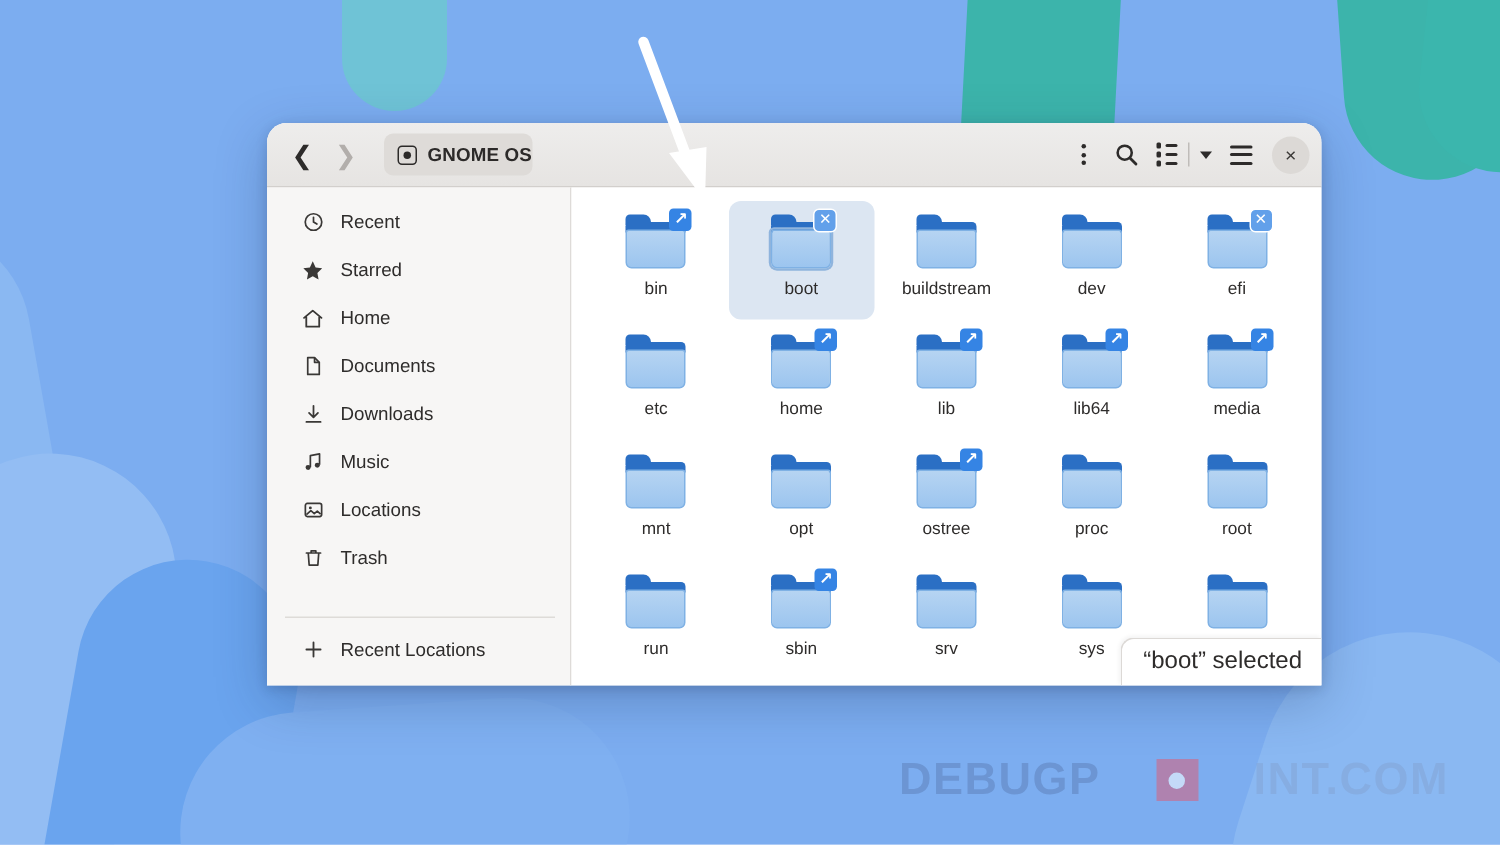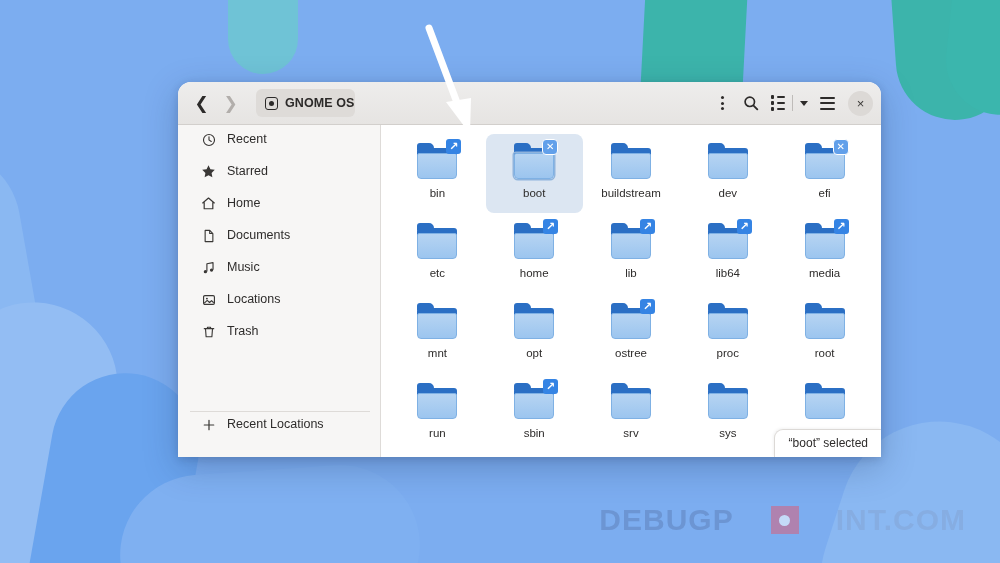--- a/index.html
+++ b/index.html
@@ -177,21 +177,21 @@
 
   
   .sidebar {
     width: 203px; flex: 0 0 203px;
     background: #f7f6f5;
     border-right: 1px solid #dedbd8;
     padding: 7px 0 0 0;
     display: flex; flex-direction: column;
   }
   .side-item {
-    display: flex; gap: 11px;
+    display: flex; align-items: center; gap: 11px;
     height: 32px;
     padding: 0 12px 0 17px;
     font-size: 12.5px;
     color: #2e2c2b;
     border-radius: 6px;
     margin: 0 6px;
   }
   .side-icon {
     width: 15px; height: 15px;
     display: flex; align-items: center; justify-content: center;
@@ -281,21 +281,21 @@
 
   
   .status-pill {
     position: absolute;
     right: 0; bottom: 0;
     background: #ffffff;
     border-top: 1px solid #dcd9d6;
     border-left: 1px solid #dcd9d6;
     border-radius: 9px 0 0 0;
     padding: 6px 13px 7px 14px;
-    font-size: 12px;
+    font-size: 16px;
     color: #2e2c2b;
     box-shadow: -1px -1px 3px rgba(0,0,0,.05);
   }
 
   
   .annot-arrow {
     position: absolute;
     left: 415px; top: 22px;
     width: 70px; height: 118px;
     pointer-events: none;
@@ -417,20 +417,28 @@
         <div class="side-item">
           <span class="side-icon">
             <svg width="14" height="14" viewBox="0 0 16 16">
               <path d="M3.6 1.6h5.2l3.6 3.6v9.2H3.6z" fill="none" stroke="#3a3836" stroke-width="1.3" stroke-linejoin="round"></path>
               <path d="M8.8 1.6v3.6h3.6" fill="none" stroke="#3a3836" stroke-width="1.3" stroke-linejoin="round"></path>
             </svg>
           </span>
           <span>Documents</span>
         </div>
 
+        <div class="side-item">
+          <span class="side-icon">
+            <svg width="14" height="14" viewBox="0 0 16 16">
+              <path d="M8 1.8v8.4M4.6 7.2L8 10.6l3.4-3.4M2.6 14h10.8" fill="none" stroke="#3a3836" stroke-width="1.35" stroke-linecap="round" stroke-linejoin="round"></path>
+            </svg>
+          </span>
+          <span>Downloads</span>
+        </div>
 
         <div class="side-item">
           <span class="side-icon">
             <svg width="14" height="14" viewBox="0 0 16 16">
               <path d="M5.6 12V3.2l7-1.4V10" fill="none" stroke="#3a3836" stroke-width="1.3" stroke-linejoin="round"></path>
               <circle cx="3.9" cy="12.2" r="1.9" fill="#3a3836"></circle>
               <circle cx="10.9" cy="10.4" r="1.9" fill="#3a3836"></circle>
             </svg>
           </span>
           <span>Music</span>

